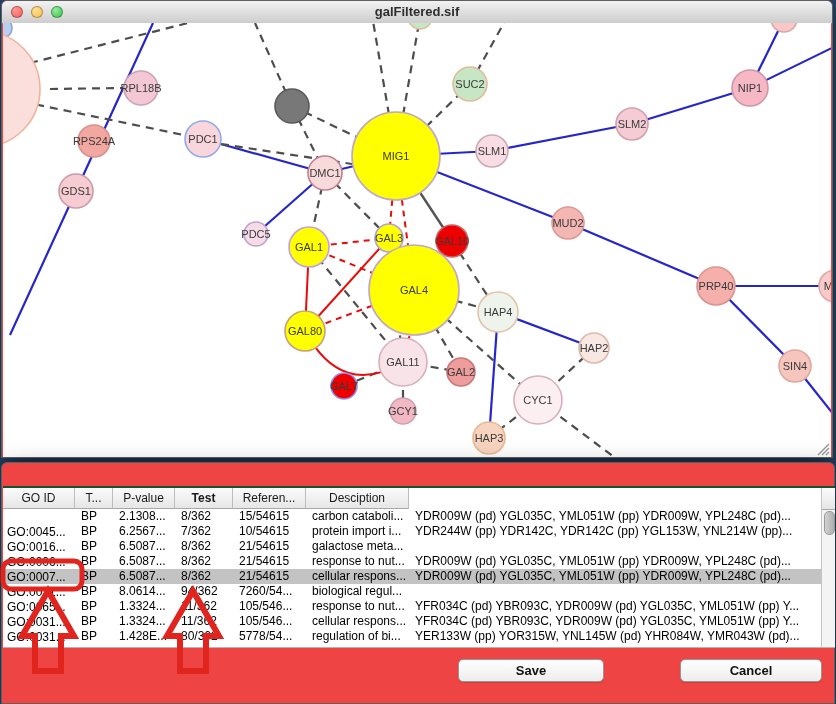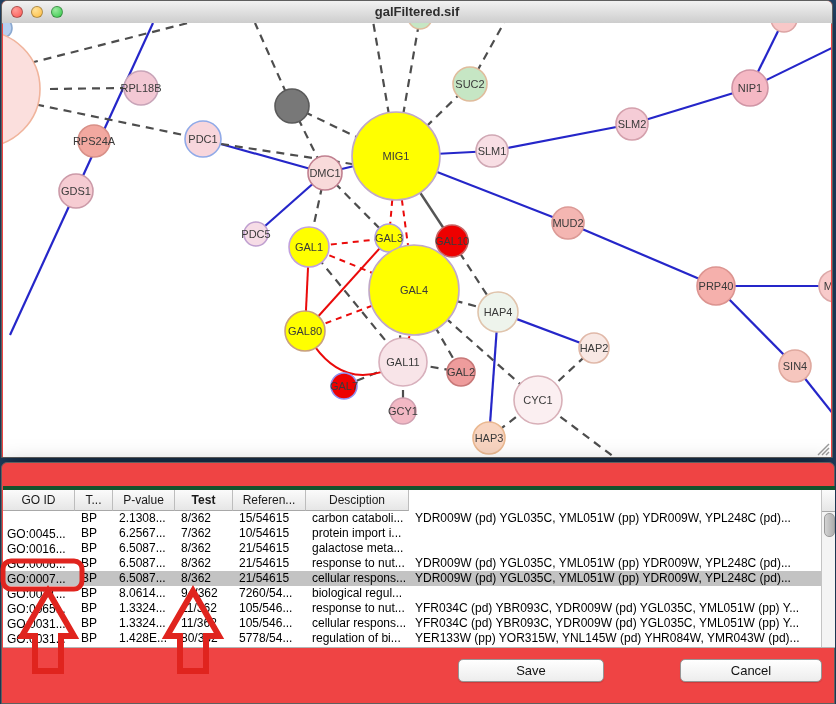--- a/index.html
+++ b/index.html
@@ -19,37 +19,37 @@
   .light{width:12px;height:12px;border-radius:50%;box-sizing:border-box;border:1px solid rgba(0,0,0,.3);}
   .light.red{background:radial-gradient(circle at 35% 30%,#ff9d98,#fc5753);}
   .light.yellow{background:radial-gradient(circle at 35% 30%,#ffe197,#fdbc40);}
   .light.green{background:radial-gradient(circle at 35% 30%,#9aeaa0,#33c748);}
   .light.inactive{background:#dcdcdc;border:1.5px solid #9a9a9a;}
   .net-canvas{position:absolute;left:1px;right:1px;top:22px;bottom:0;background:#ffffff;overflow:hidden;}
   .net-canvas svg.graph{position:absolute;left:0;top:0;}
   .grip{position:absolute;right:1px;bottom:1px;}
   
   .noa-table{position:absolute;left:1px;top:23px;width:832px;height:162px;background:#ffffff;
-             border-top:4px solid #14532d;border-bottom:1px solid #b5b5b5;box-sizing:border-box;overflow:hidden;}
+             border-top:2px solid #14532d;border-bottom:1px solid #b5b5b5;box-sizing:border-box;overflow:hidden;}
   .thead{display:flex;height:21px;width:818px;}
   .hcell{box-sizing:border-box;height:21px;line-height:20px;font-size:12px;color:#1a1a1a;text-align:center;
          background:linear-gradient(#fbfbfb,#e6e6e6);border-right:1px solid #bdbdbd;border-bottom:1px solid #a8a8a8;
          white-space:nowrap;overflow:hidden;}
   .trow{display:flex;height:15px;width:818px;background:#fff;}
   .trow.selected{background:#c3c3c3;}
   .tcell{box-sizing:border-box;height:15px;line-height:15px;font-size:12px;color:#000;
          padding-left:6px;white-space:nowrap;overflow:hidden;}
   .tcell:first-child{padding-left:4px;margin-top:16px;}
   .vscroll{position:absolute;right:0;top:0;bottom:0;width:14px;background:#f4f4f4;border-left:1px solid #c4c4c4;box-sizing:border-box;}
   .vscroll .corner{position:absolute;top:0;left:0;right:0;height:21px;background:linear-gradient(#fbfbfb,#e6e6e6);border-bottom:1px solid #a8a8a8;}
   .vscroll .thumb{position:absolute;left:2px;width:9px;top:23px;height:22px;border-radius:5px;
                   background:linear-gradient(90deg,#d2d2d2,#aeaeae);border:1px solid #9a9a9a;}
   .btnbar button{position:absolute;height:23px;border:1px solid #969696;border-radius:5px;
                  background:linear-gradient(#ffffff,#ededed);font-family:"Liberation Sans",sans-serif;
-                 font-size:13px;color:#111;box-shadow:0 1px 1px rgba(0,0,0,.15);}
+                 font-size:13px;color:#111;box-shadow:0 1px 1px rgba(0,0,0,.15);font-weight:bold;}
   .save-btn{left:456px;top:196px;width:146px;}
   .cancel-btn{left:678px;top:196px;width:142px;}
   .annotations{position:absolute;left:0;top:0;pointer-events:none;z-index:60;}
 </style>
 </head>
 <body>
 
 <div class="desktop">
 
   <div class="window network-window">
@@ -206,20 +206,21 @@
             <div class="tcell" style="width: 103px;">carbon cataboli...</div>
             <div class="tcell" style="width: 412px;">YDR009W (pd) YGL035C, YML051W (pp) YDR009W, YPL248C (pd)...</div>
           </div>
           <div class="trow">
             <div class="tcell" style="width: 72px;">GO:0016...</div>
             <div class="tcell" style="width: 38px;">BP</div>
             <div class="tcell" style="width: 62px;">6.2567...</div>
             <div class="tcell" style="width: 58px;">7/362</div>
             <div class="tcell" style="width: 73px;">10/54615</div>
             <div class="tcell" style="width: 103px;">protein import i...</div>
+            <div class="tcell" style="width: 412px;">YDR244W (pp) YDR142C, YDR142C (pp) YGL153W, YNL214W (pp)...</div>
           </div>
           <div class="trow">
             <div class="tcell" style="width: 72px;">GO:0006...</div>
             <div class="tcell" style="width: 38px;">BP</div>
             <div class="tcell" style="width: 62px;">6.5087...</div>
             <div class="tcell" style="width: 58px;">8/362</div>
             <div class="tcell" style="width: 73px;">21/54615</div>
             <div class="tcell" style="width: 103px;">galactose meta...</div>
           </div>
           <div class="trow">

